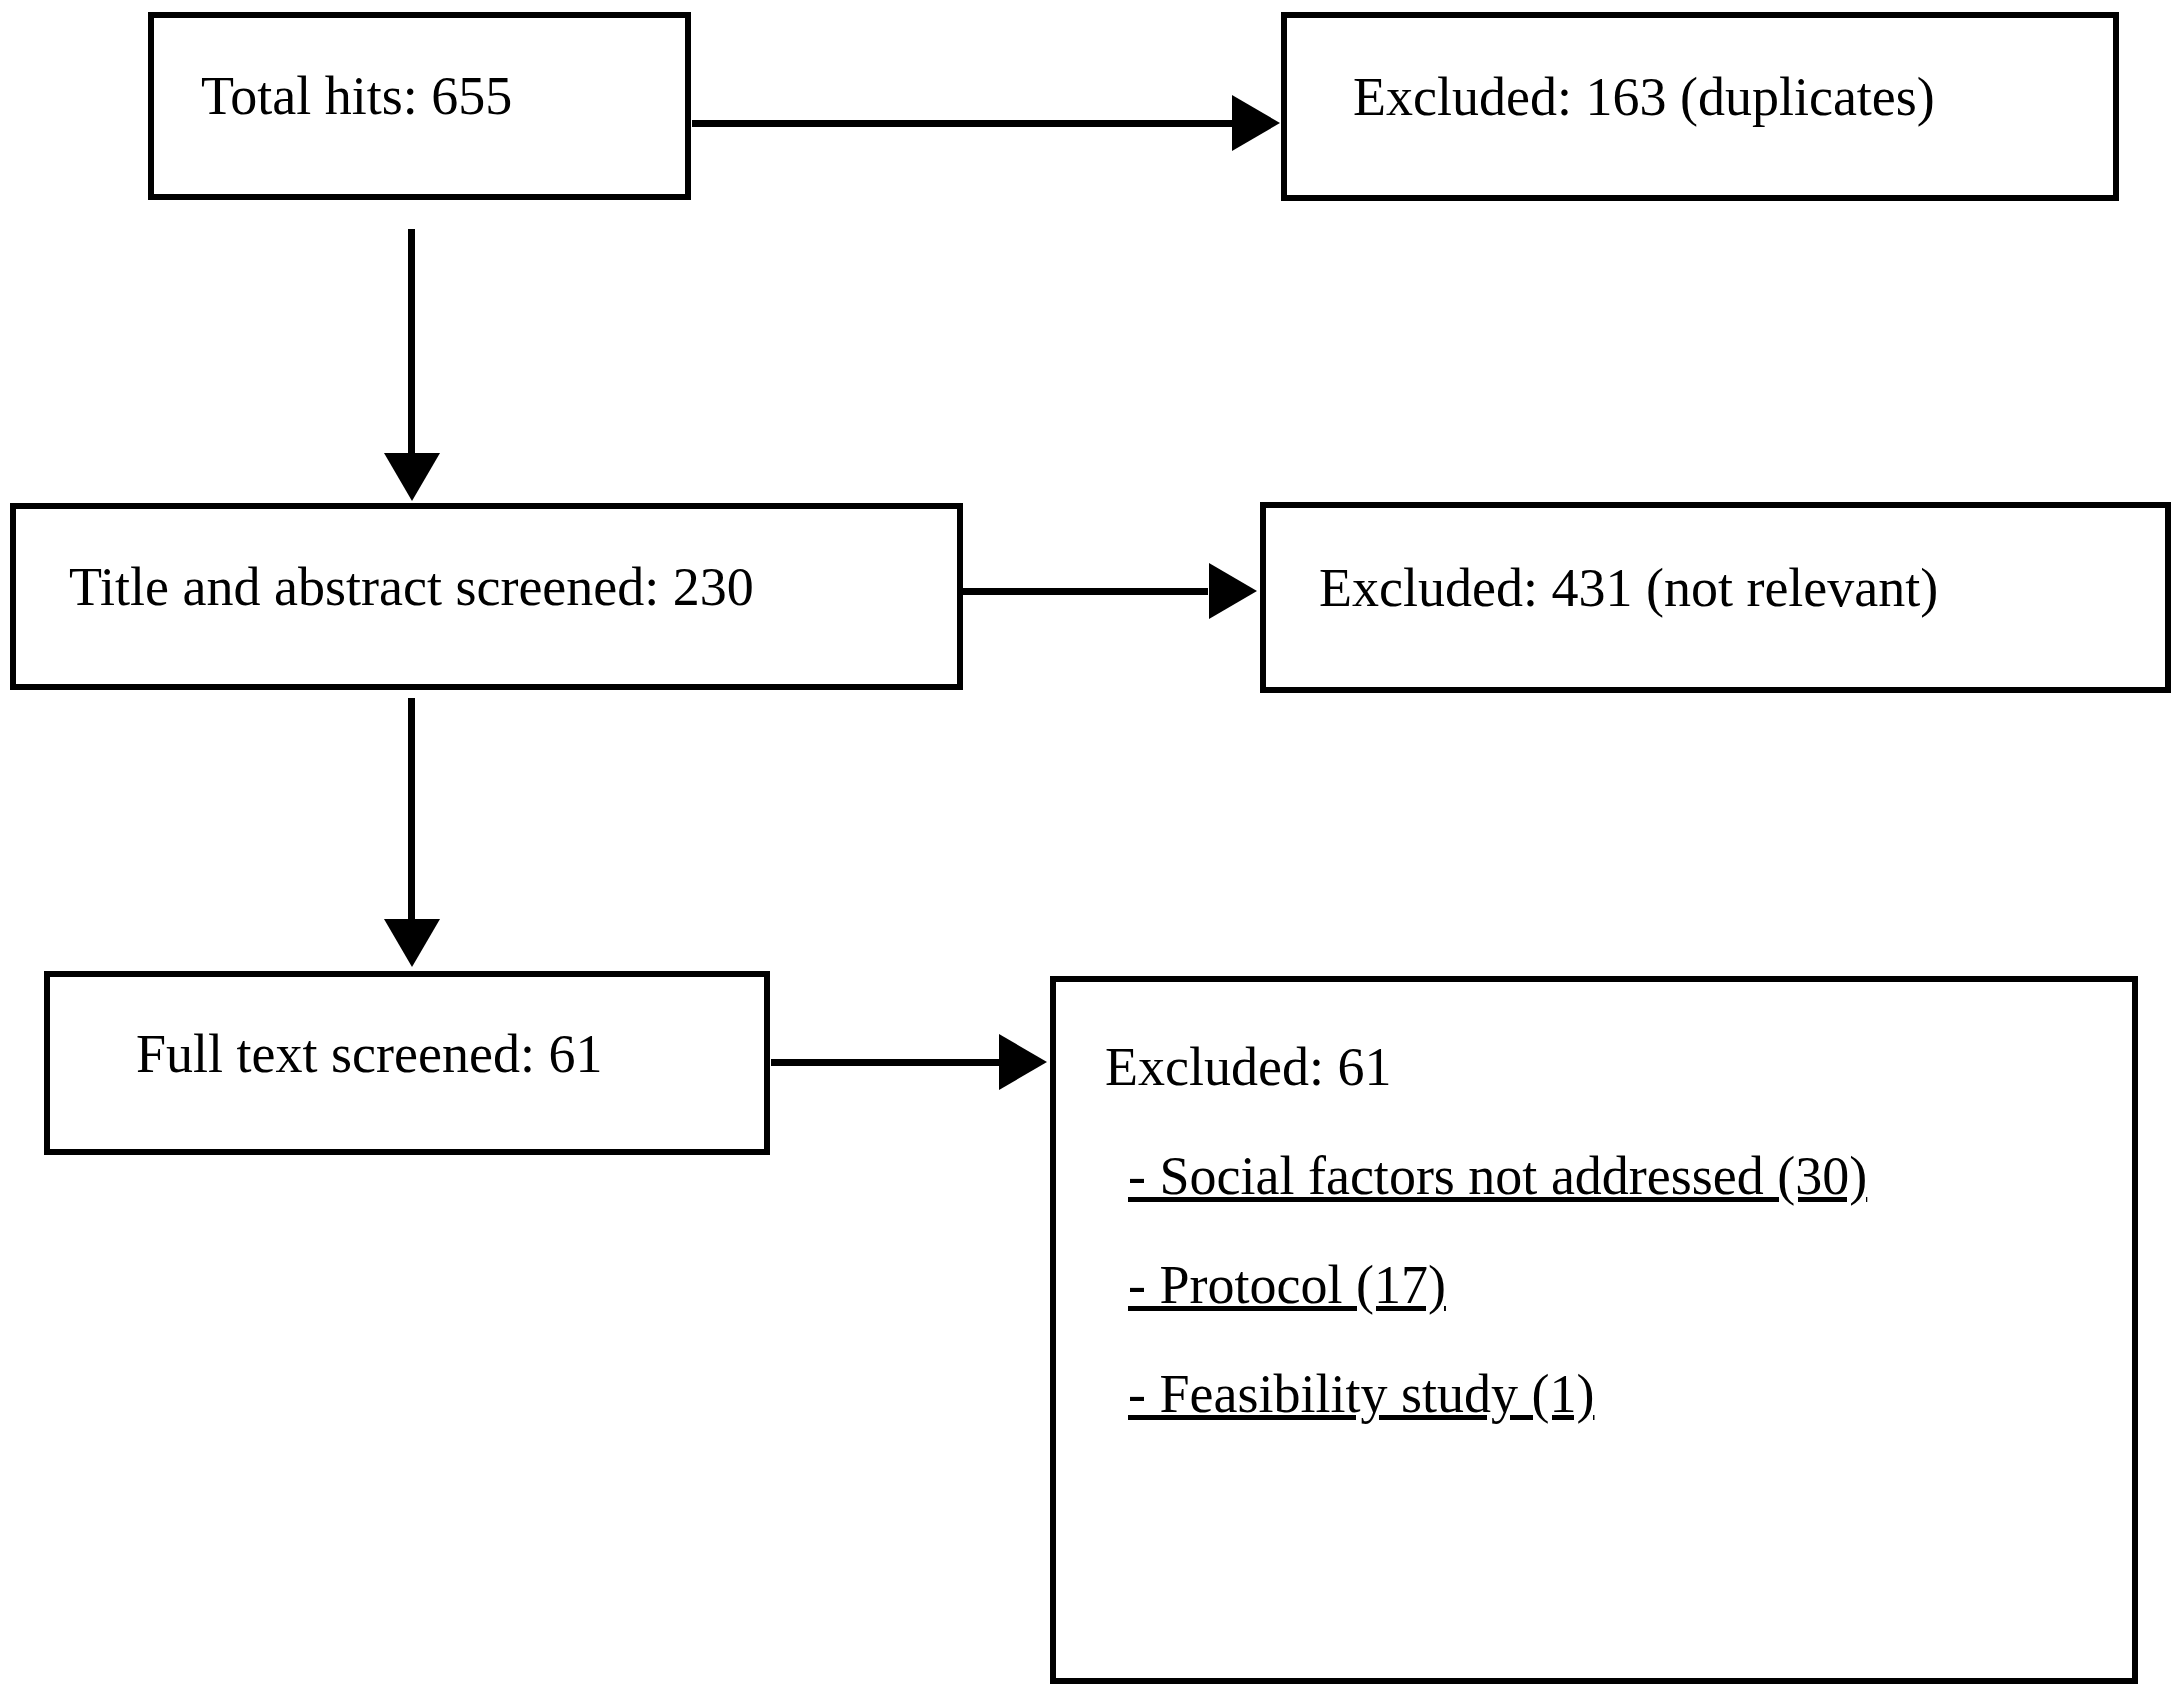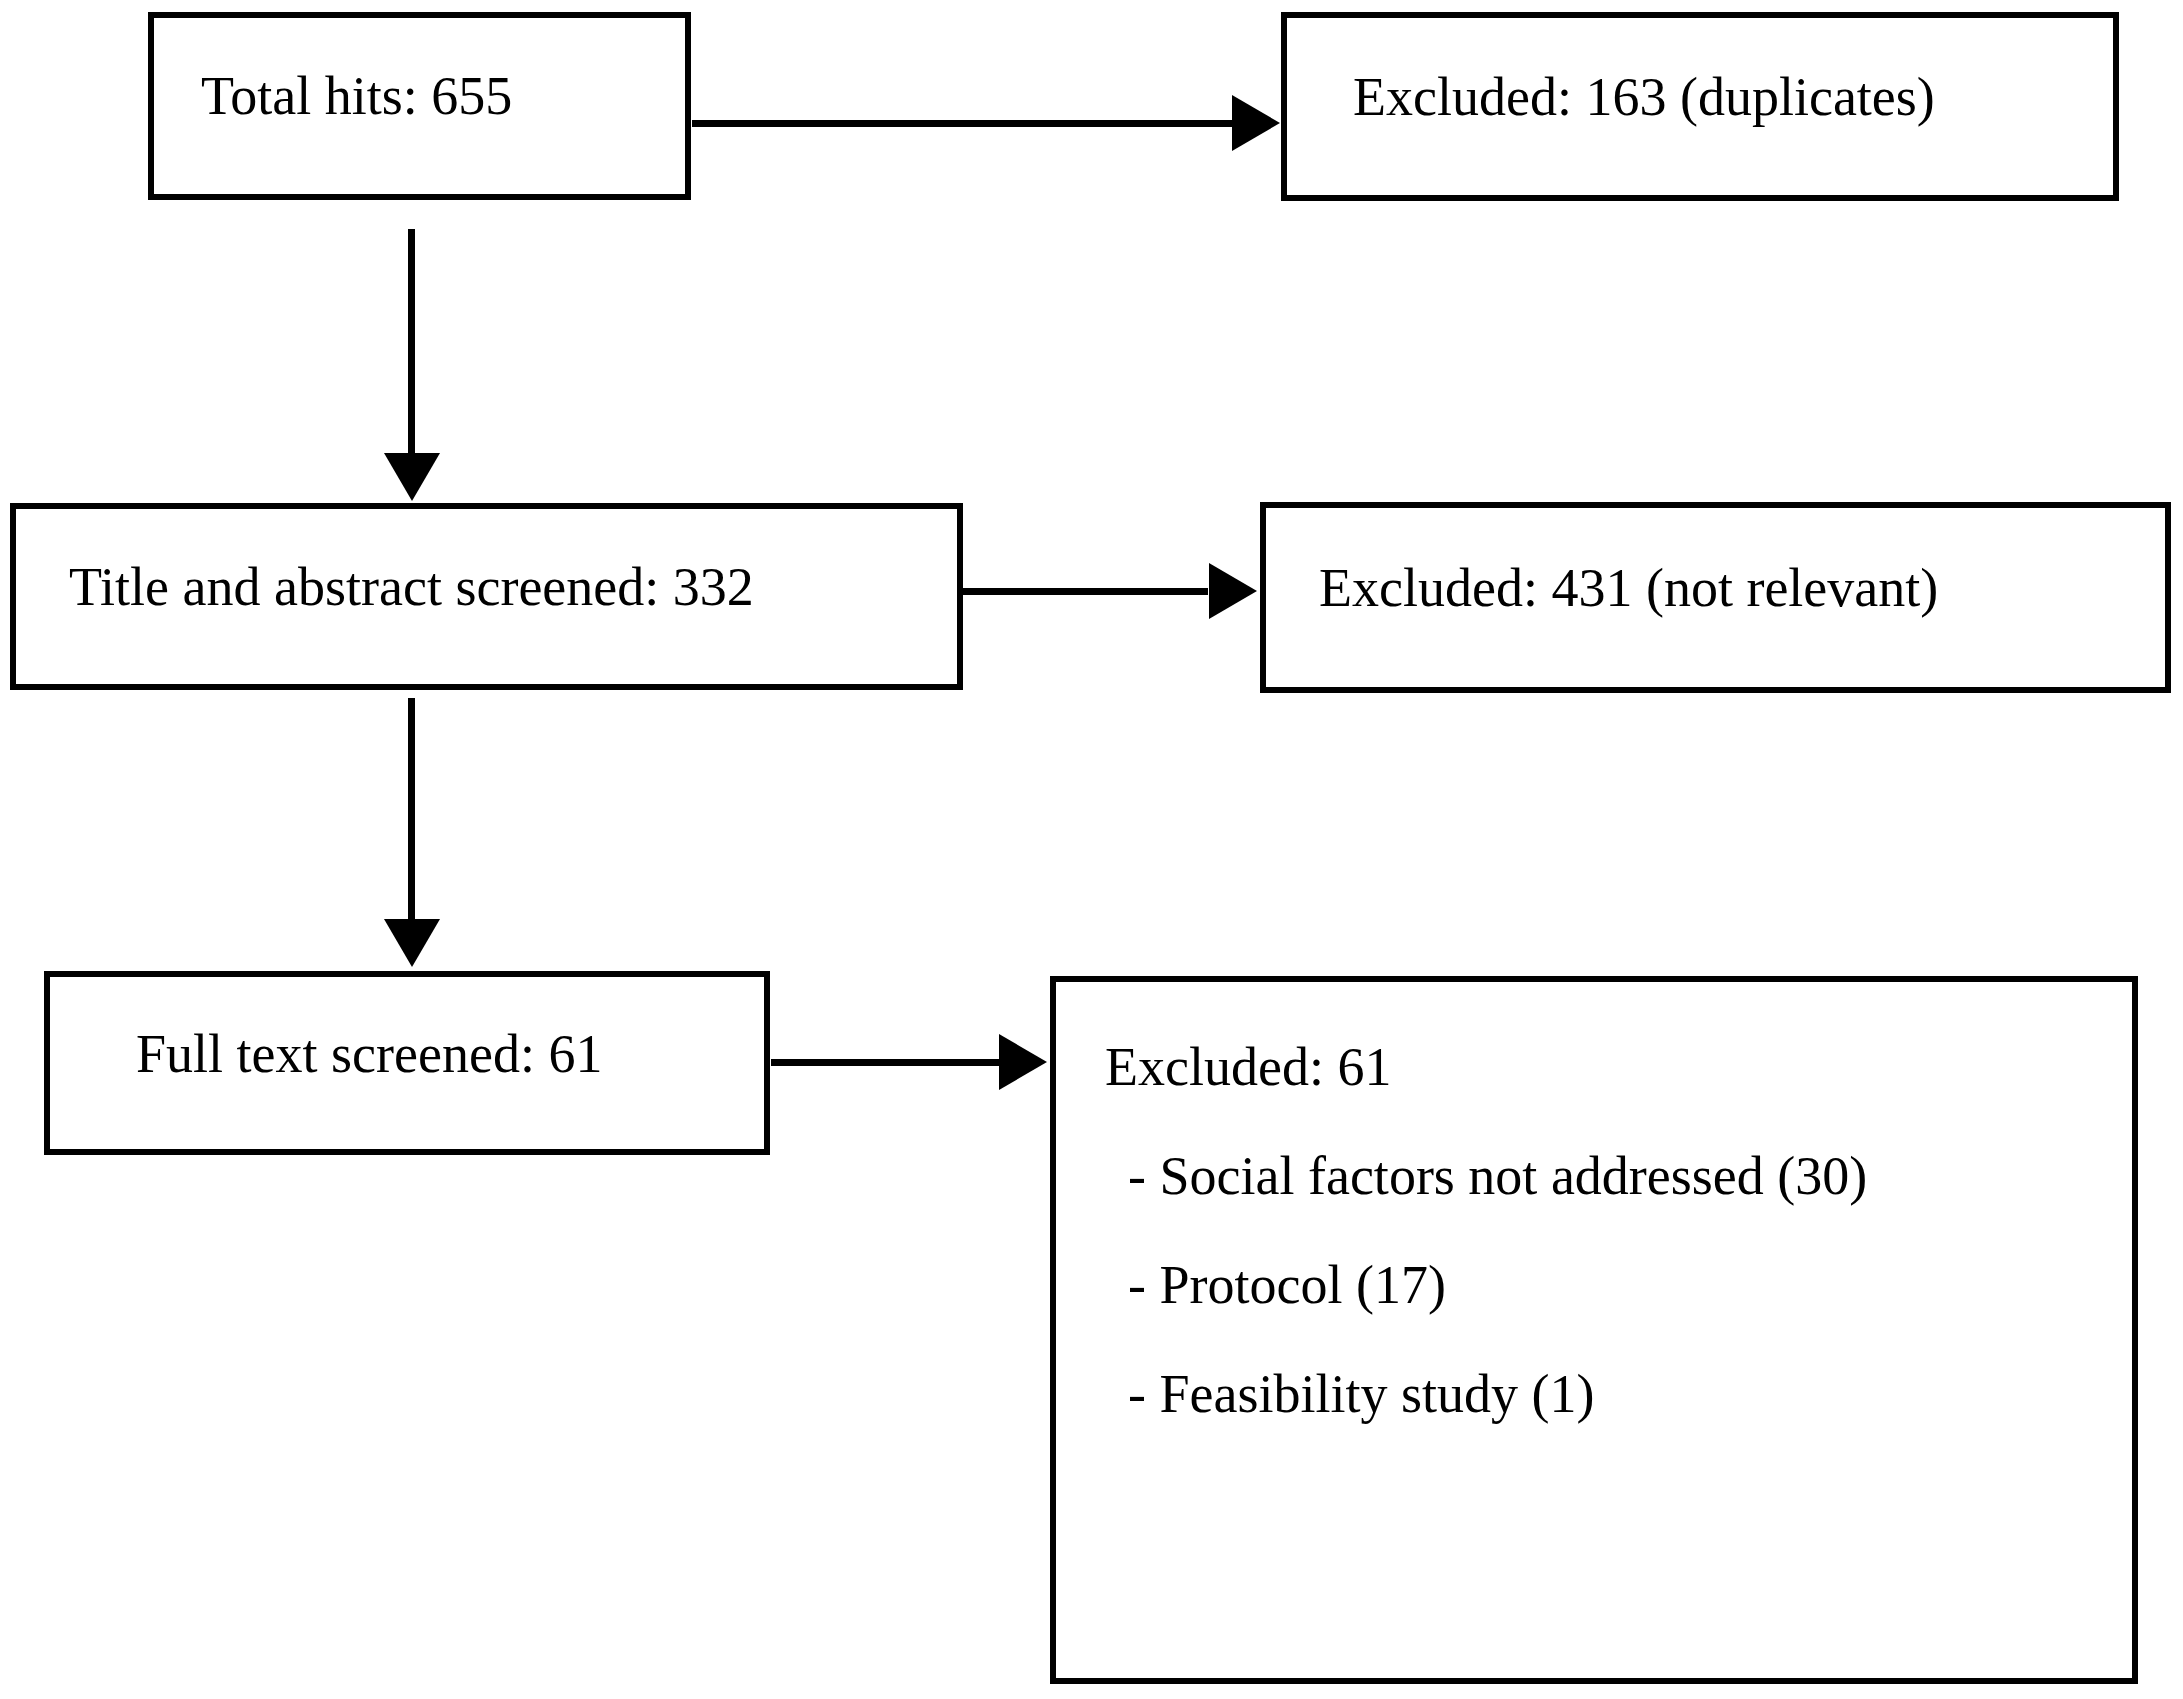--- a/index.html
+++ b/index.html
@@ -42,20 +42,21 @@
     white-space: normal;
   }
   .box-f .fline {
     height: 109px;
     display: flex;
     align-items: center;
     white-space: nowrap;
   }
   .box-f .fitem {
     margin-left: 23px;
+    text-decoration: underline;
   }
 
   
   .shaft-h {
     position: absolute;
     height: 6.6px;
     background: #000000;
   }
   .shaft-v {
     position: absolute;
@@ -94,21 +95,21 @@
     <div class="shaft-h" style="left:692px; top:120px; width:540px;"></div>
     <div class="head-right" style="left:1232px; top:95px;"></div>
   </div>
 
   <div>
     <div class="shaft-v" style="left:408px; top:229px; height:224px;"></div>
     <div class="head-down" style="left:384px; top:453px;"></div>
   </div>
 
   <div class="box box-c">
-    <span class="label-pad">Title and abstract screened: 332</span>
+    <span class="label-pad">Title and abstract screened: 230</span>
   </div>
 
   <div class="box box-d">
     <span class="label-pad">Excluded: 431 (not relevant)</span>
   </div>
 
   <div>
     <div class="shaft-h" style="left:963px; top:588px; width:245px;"></div>
     <div class="head-right" style="left:1209px; top:563px;"></div>
   </div>

